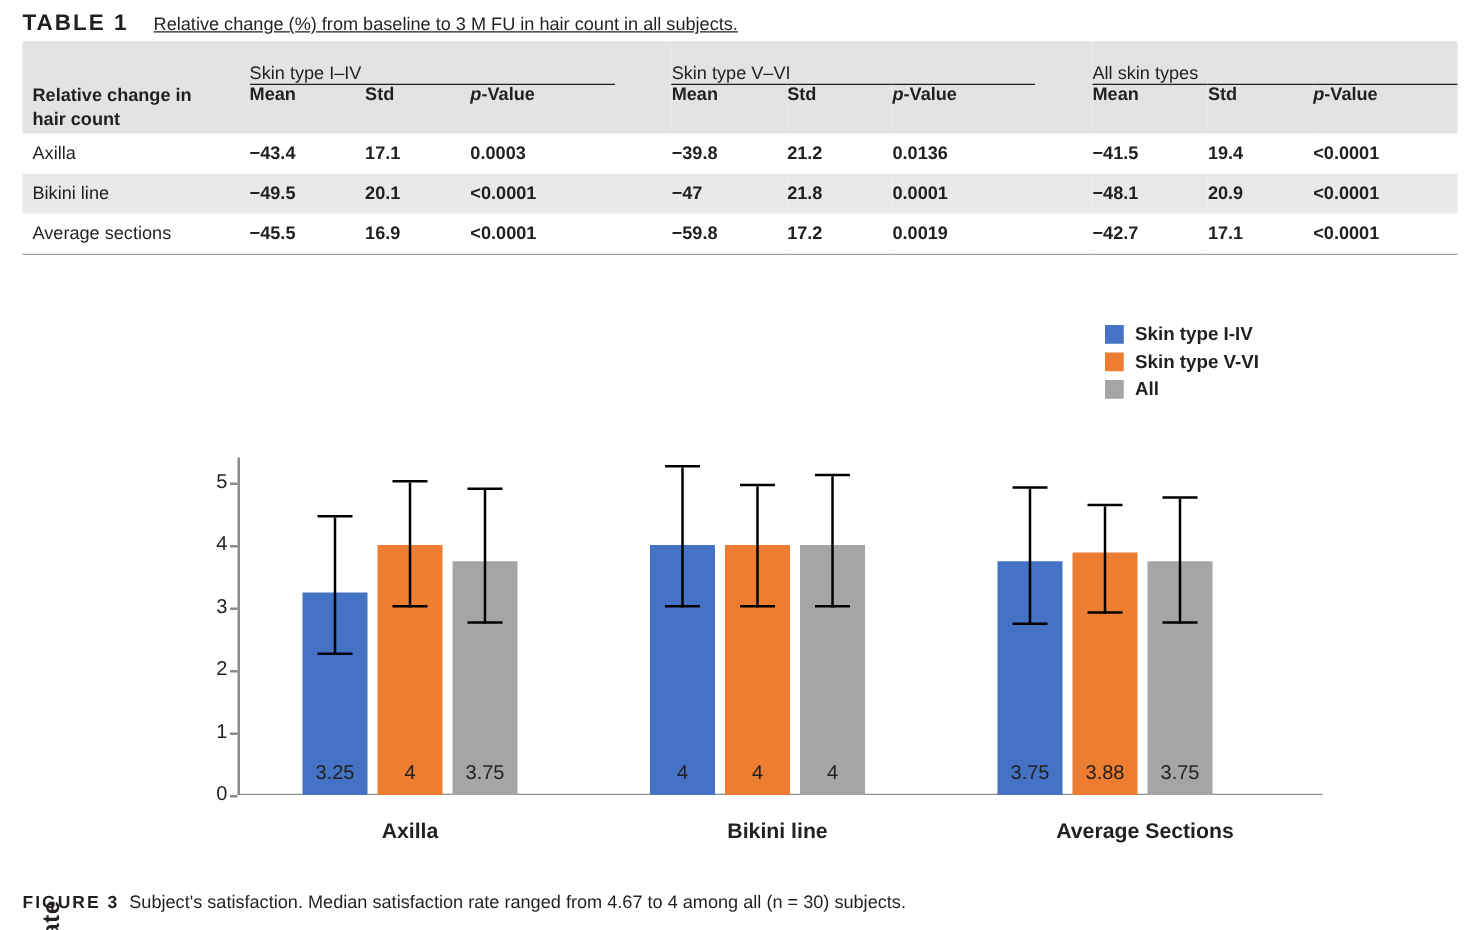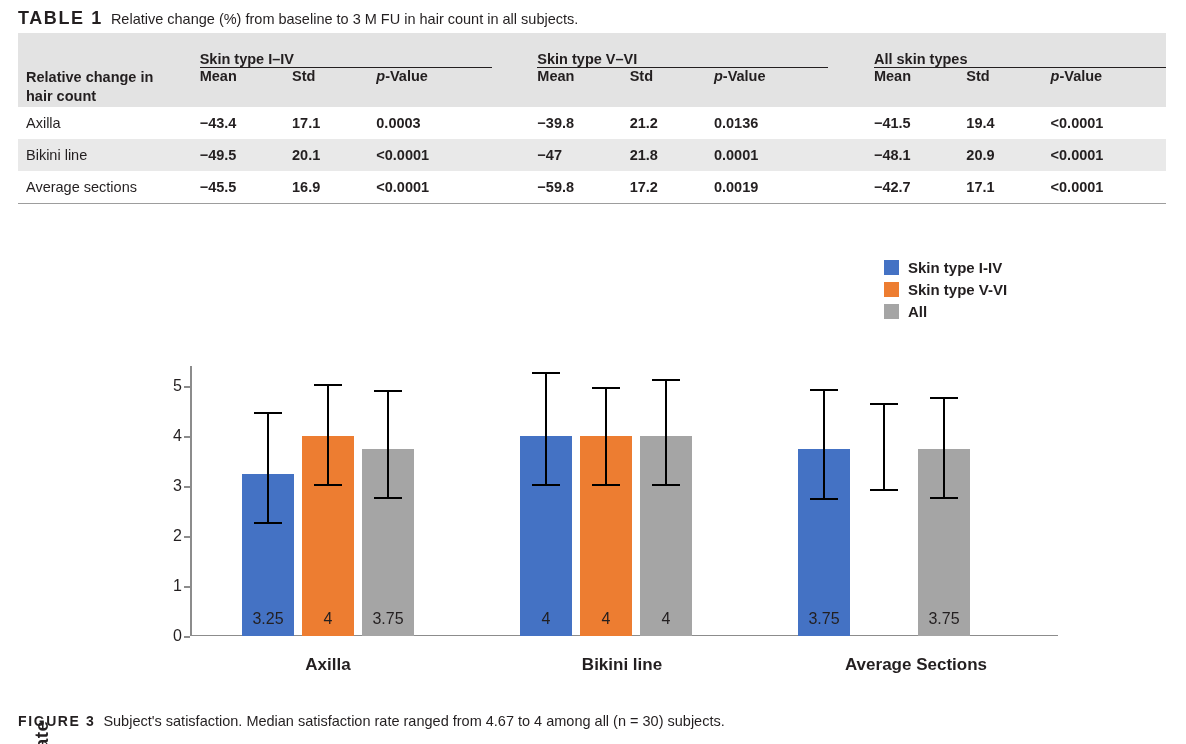--- a/index.html
+++ b/index.html
@@ -24,21 +24,22 @@
     font-size: 14.5px;
     color: #231f20;
     white-space: nowrap;
   }
   .table-caption .cap-label {
     font-weight: bold;
     letter-spacing: 1.6px;
     font-size: 18px;
   }
   .table-caption .cap-text {
-    margin-left: 8px;
+    margin-left: 20px;
+    text-decoration: underline;
   }
 
   
   .tbl-wrap {
     position: absolute;
     left: 18px;
     top: 33px;
     width: 1148px;
   }
   table.data {
@@ -48,21 +49,21 @@
   }
   table.data th, table.data td {
     text-align: left;
     padding: 0;
   }
   .hdr-row1 td {
     background: #e3e3e3;
     height: 34px;
     vertical-align: bottom;
     padding-bottom: 4px;
-    font-weight: bold;
+    font-weight: normal;
   }
   .hdr-row2 td {
     background: #e3e3e3;
     height: 36px;
     vertical-align: top;
     padding-top: 7px;
     font-weight: bold;
   }
   .grp-label {
     font-weight: bold;
@@ -384,20 +385,23 @@
     <div class="errcap" style="left:462px;bottom:255px"></div>
     <div class="errcap" style="left:462px;bottom:150px"></div>
 
     <div class="bar" style="left:608px;width:52px;height:187.5px;background:#4472c4">
       <span class="bar-label">3.75</span>
     </div>
     <div class="errbar" style="left:633px;bottom:136px;height:109px"></div>
     <div class="errcap" style="left:620px;bottom:245px"></div>
     <div class="errcap" style="left:620px;bottom:136px"></div>
 
+    <div class="bar" style="left:668px;width:52px;height:194px;background:#ed7d31">
+      <span class="bar-label">3.88</span>
+    </div>
     <div class="errbar" style="left:693px;bottom:145px;height:86px"></div>
     <div class="errcap" style="left:680px;bottom:231px"></div>
     <div class="errcap" style="left:680px;bottom:145px"></div>
 
     <div class="bar" style="left:728px;width:52px;height:187.5px;background:#a5a5a5">
       <span class="bar-label">3.75</span>
     </div>
     <div class="errbar" style="left:753px;bottom:137.5px;height:100px"></div>
     <div class="errcap" style="left:740px;bottom:237.5px"></div>
     <div class="errcap" style="left:740px;bottom:137.5px"></div>

